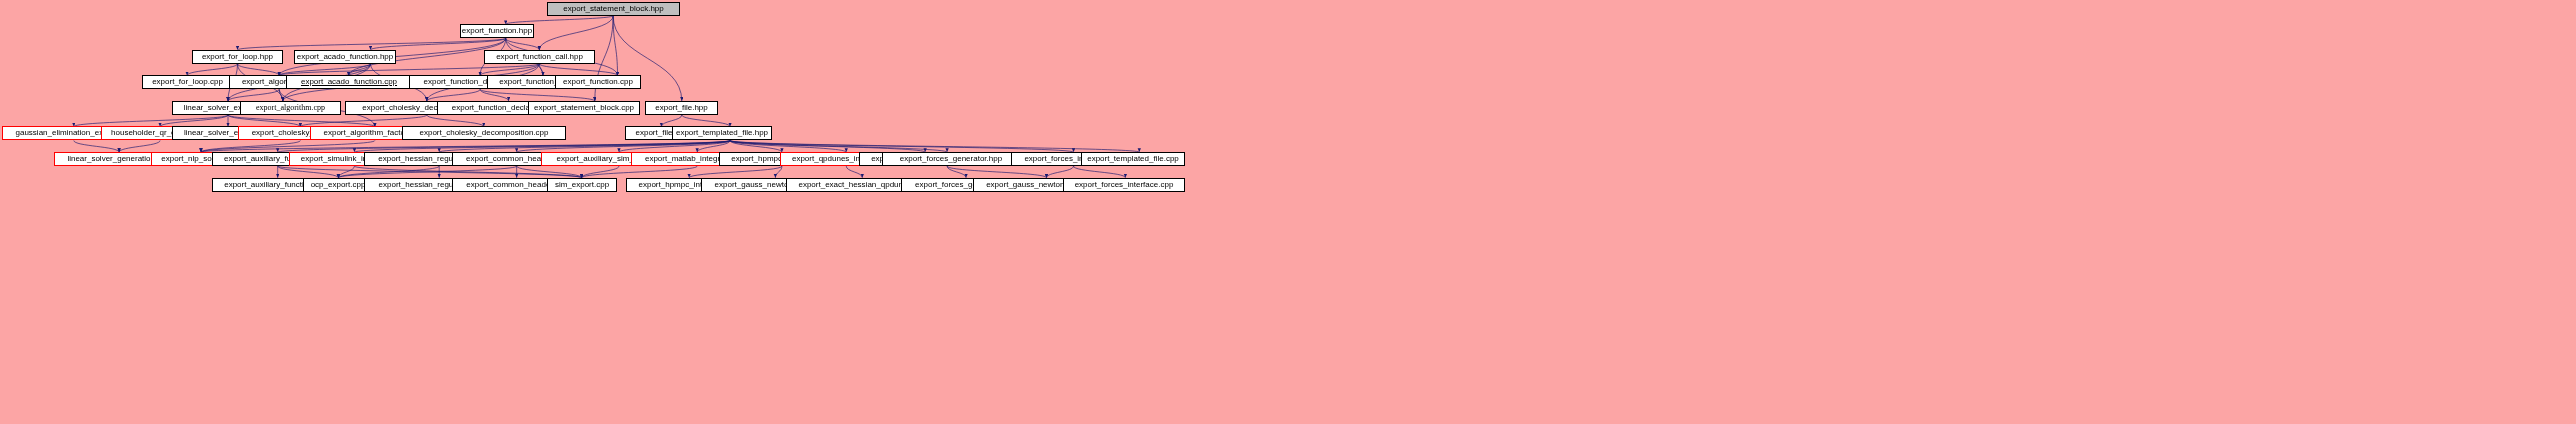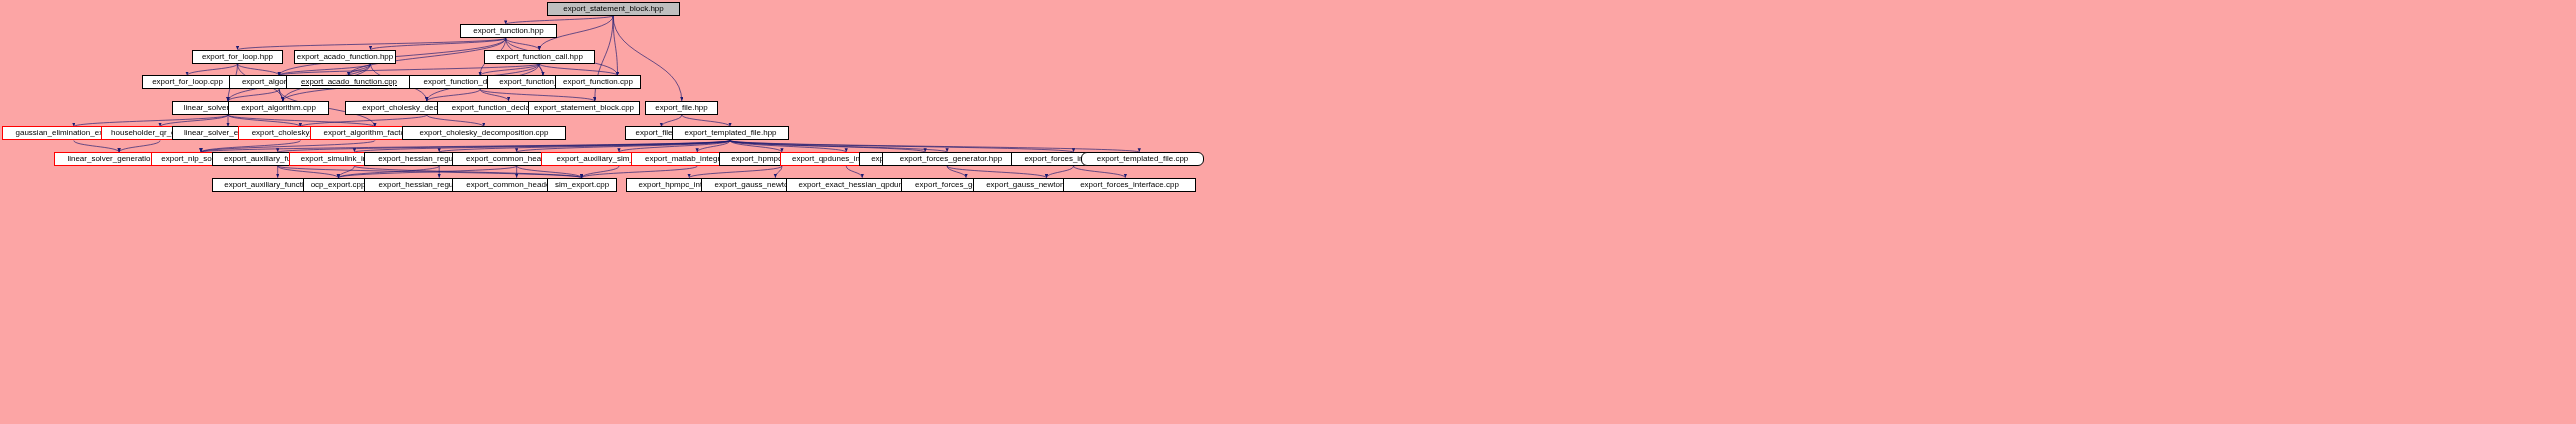--- a/index.html
+++ b/index.html
@@ -98,21 +98,21 @@
       <path d="M1158,227 C1158,235 1180,235 1180,243" stroke="#191970" stroke-width="0.9" fill="none" marker-end="url(#ah)"></path>
       <path d="M1296,227 C1296,235 1322,235 1322,243" stroke="#191970" stroke-width="0.9" fill="none" marker-end="url(#ah)"></path>
       <path d="M1296,227 C1296,235 1432,235 1432,243" stroke="#191970" stroke-width="0.9" fill="none" marker-end="url(#ah)"></path>
       <path d="M1469,227 C1469,235 1432,235 1432,243" stroke="#191970" stroke-width="0.9" fill="none" marker-end="url(#ah)"></path>
       <path d="M1469,227 C1469,235 1540,235 1540,243" stroke="#191970" stroke-width="0.9" fill="none" marker-end="url(#ah)"></path>
     </svg>
   <div id="node-layer">
       <div class="node root" style="left: 547px; top: 1.5px; width: 133px;">
         <span>export_statement_block.hpp</span>
       </div>
-      <div class="node" style="left: 460px; top: 24px; width: 97px;">
+      <div class="node" style="left: 460px; top: 24px; width: 74px;">
         <span>export_function.hpp</span>
       </div>
       <div class="node" style="left: 192px; top: 50px; width: 91px;">
         <span>export_for_loop.hpp</span>
       </div>
       <div class="node" style="left: 294px; top: 50px; width: 102px;">
         <span>export_acado_function.hpp</span>
       </div>
       <div class="node" style="left: 484px; top: 50px; width: 111px;">
         <span>export_function_call.hpp</span>
@@ -134,21 +134,21 @@
       </div>
       <div class="node" style="left: 555px; top: 75px; width: 86px;">
         <span>export_function.cpp</span>
       </div>
       <div class="node" style="left: 645px; top: 101px; width: 73px;">
         <span>export_file.hpp</span>
       </div>
       <div class="node" style="left: 172px; top: 101px; width: 111px;">
         <span>linear_solver_export.hpp</span>
       </div>
-      <div class="node" style="left: 228px; top: 101px; width: 101px;">
+      <div class="node" style="left: 240px; top: 101px; width: 101px; font-family: Liberation Serif, serif;">
         <span>export_algorithm.cpp</span>
       </div>
       <div class="node" style="left: 345px; top: 101px; width: 164px;">
         <span>export_cholesky_decomposition.hpp</span>
       </div>
       <div class="node" style="left: 437px; top: 101px; width: 143px;">
         <span>export_function_declaration.cpp</span>
       </div>
       <div class="node" style="left: 528px; top: 101px; width: 112px;">
         <span>export_statement_block.cpp</span>
@@ -167,21 +167,21 @@
       </div>
       <div class="node red" style="left: 310px; top: 126px; width: 130px;">
         <span>export_algorithm_factory.hpp</span>
       </div>
       <div class="node" style="left: 402px; top: 126px; width: 164px;">
         <span>export_cholesky_decomposition.cpp</span>
       </div>
       <div class="node" style="left: 625px; top: 126px; width: 73px;">
         <span>export_file.cpp</span>
       </div>
-      <div class="node" style="left: 672px; top: 126px; width: 117px;">
+      <div class="node" style="left: 672px; top: 126px; width: 100px;">
         <span>export_templated_file.hpp</span>
       </div>
       <div class="node red" style="left: 54px; top: 152px; width: 130px;">
         <span>linear_solver_generation.hpp</span>
       </div>
       <div class="node red" style="left: 151px; top: 152px; width: 99px;">
         <span>export_nlp_solver.hpp</span>
       </div>
       <div class="node" style="left: 212px; top: 152px; width: 132px;">
         <span>export_auxiliary_functions.hpp</span>
@@ -209,21 +209,21 @@
       </div>
       <div class="node" style="left: 859px; top: 152px; width: 132px;">
         <span>export_qpoases_interface.hpp</span>
       </div>
       <div class="node" style="left: 882px; top: 152px; width: 130px; padding-left: 8px;">
         <span>export_forces_generator.hpp</span>
       </div>
       <div class="node" style="left: 1011px; top: 152px; width: 126px;">
         <span>export_forces_interface.hpp</span>
       </div>
-      <div class="node" style="left: 1081px; top: 152px; width: 123px; border-radius: 6px;">
+      <div class="node" style="left: 1081px; top: 152px; width: 104px;">
         <span>export_templated_file.cpp</span>
       </div>
       <div class="node" style="left: 212px; top: 178px; width: 132px;">
         <span>export_auxiliary_functions.cpp</span>
       </div>
       <div class="node" style="left: 303px; top: 178px; width: 70px;">
         <span>ocp_export.cpp</span>
       </div>
       <div class="node" style="left: 364px; top: 178px; width: 151px;">
         <span>export_hessian_regularization.cpp</span>
@@ -242,18 +242,18 @@
       </div>
       <div class="node" style="left: 786px; top: 178px; width: 153px;">
         <span>export_exact_hessian_qpdunes.cpp</span>
       </div>
       <div class="node" style="left: 901px; top: 178px; width: 130px;">
         <span>export_forces_generator.cpp</span>
       </div>
       <div class="node" style="left: 973px; top: 178px; width: 146px;">
         <span>export_gauss_newton_forces.cpp</span>
       </div>
-      <div class="node" style="left: 1063px; top: 178px; width: 133px;">
+      <div class="node" style="left: 1063px; top: 178px; width: 122px;">
         <span>export_forces_interface.cpp</span>
       </div>
     </div>
 </div>
 
 
 </body></html>

